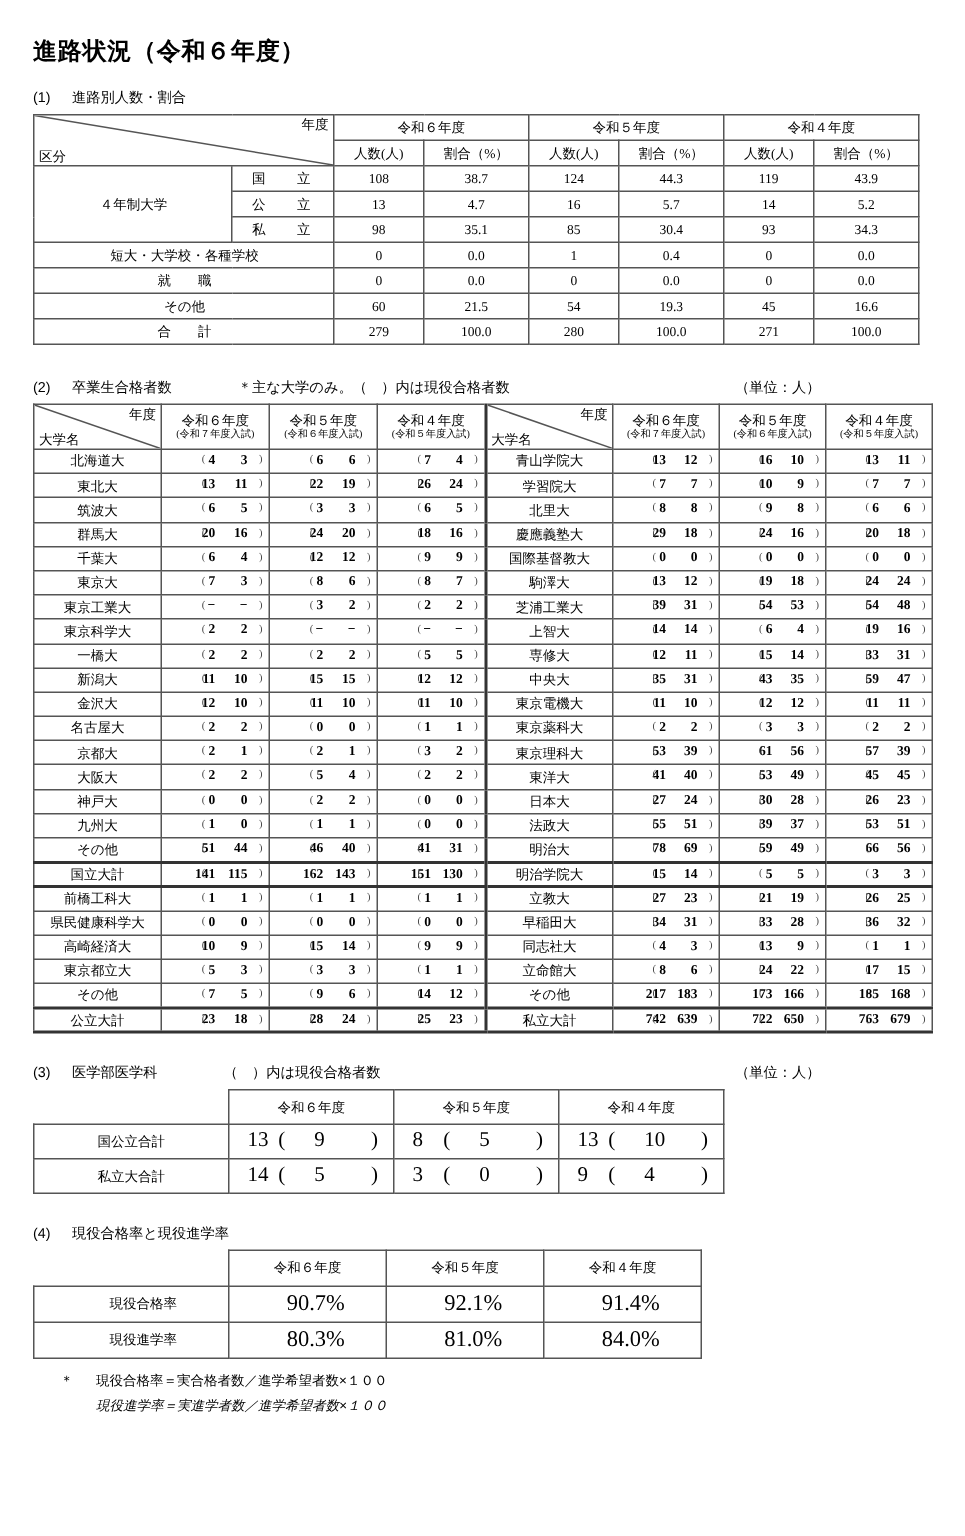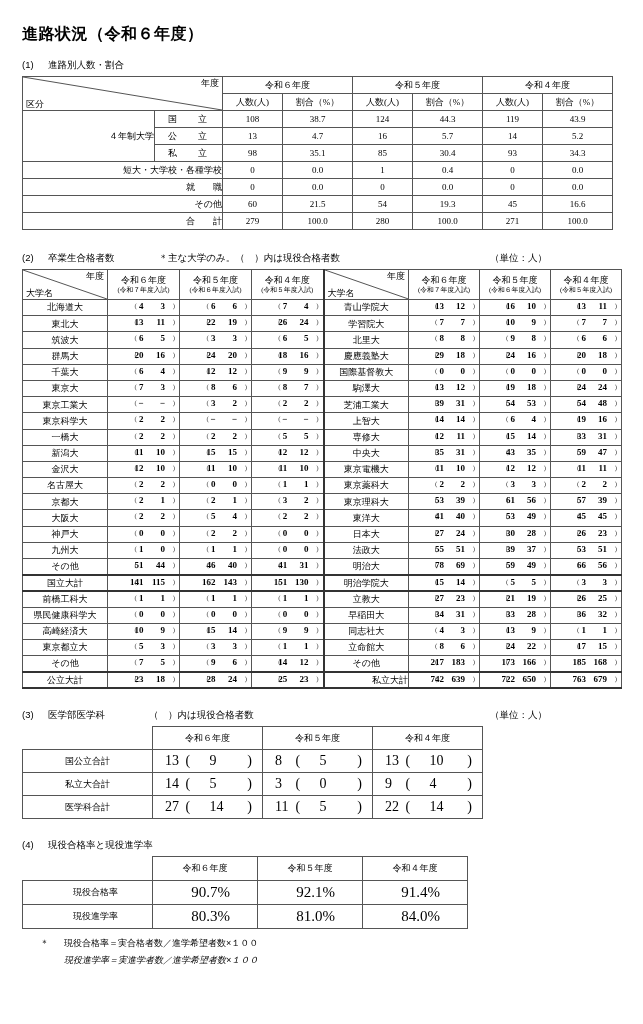--- a/index.html
+++ b/index.html
@@ -55,21 +55,21 @@
   
   #t1 { width: 480px; margin-bottom: 22px; }
   #t1 td { height: 17px; }
   #t1 .corner {
     position: relative; height: 34px; text-align: left;
     vertical-align: top; padding: 1px 3px;
   }
   #t1 .corner .nendo { position: absolute; right: 3px; top: 1px; }
   #t1 .corner .kubun { position: absolute; left: 3px; bottom: 1px; }
   #t1 .corner svg { position: absolute; left: 0; top: 0; width: 100%; height: 100%; }
-  #t1 .lbl-main { text-align: right; padding-left: 1px; }
+  #t1 .lbl-main { text-align: center; padding-left: 1px; }
   #t1 .lbl-sub { letter-spacing: 6px; padding-left: 4px; }
   #t1 .yr-head { font-size: 9px; }
 
   
   #t2 { width: 599px; margin-bottom: 20px; }
   #t2 td { height: 16.2px; font-size: 9px; }
   #t2 .corner {
     position: relative; height: 30px; text-align: left;
     vertical-align: top; padding: 1px 3px; width: 85px;
   }
@@ -1203,21 +1203,21 @@
             <span class="p1">(</span>
             <span class="b">24</span>
             <span class="p2">)</span>
           </td>
           <td class="num" style="border-bottom: 2px solid rgb(51, 51, 51); border-top: 2px solid rgb(51, 51, 51);">
             <span class="a">25</span>
             <span class="p1">(</span>
             <span class="b">23</span>
             <span class="p2">)</span>
           </td>
-          <td class="uname mid-l" style="border-bottom: 2px solid rgb(51, 51, 51); border-top: 2px solid rgb(51, 51, 51); text-align: right;">私立大計</td>
+          <td class="uname mid-l" style="border-bottom: 2px solid rgb(51, 51, 51); border-top: 2px solid rgb(51, 51, 51);">私立大計</td>
           <td class="num" style="border-bottom: 2px solid rgb(51, 51, 51); border-top: 2px solid rgb(51, 51, 51); margin-top: 36px;">
             <span class="a">742</span>
             <span class="p1">(</span>
             <span class="b">639</span>
             <span class="p2">)</span>
           </td>
           <td class="num" style="border-bottom: 2px solid rgb(51, 51, 51); border-top: 2px solid rgb(51, 51, 51);">
             <span class="a">722</span>
             <span class="p1">(</span>
             <span class="b">650</span>
@@ -1289,41 +1289,20 @@
           <span class="b">0</span>
           <span class="c">)</span>
         </td>
         <td class="big">
           <span class="a">9</span>
           <span class="mid">(</span>
           <span class="b">4</span>
           <span class="c">)</span>
         </td>
       </tr>
-      <tr>
-        <td class="rlbl">医学科合計</td>
-        <td class="big">
-          <span class="a">27</span>
-          <span class="mid">(</span>
-          <span class="b">14</span>
-          <span class="c">)</span>
-        </td>
-        <td class="big">
-          <span class="a">11</span>
-          <span class="mid">(</span>
-          <span class="b">5</span>
-          <span class="c">)</span>
-        </td>
-        <td class="big">
-          <span class="a">22</span>
-          <span class="mid">(</span>
-          <span class="b">14</span>
-          <span class="c">)</span>
-        </td>
-      </tr>
     </tbody>
   </table>
 
   <div class="sect-head">
     <span class="sect-no">(4)</span>
     <span class="sect-title">現役合格率と現役進学率</span>
   </div>
 
   <table id="t4">
     <colgroup>

